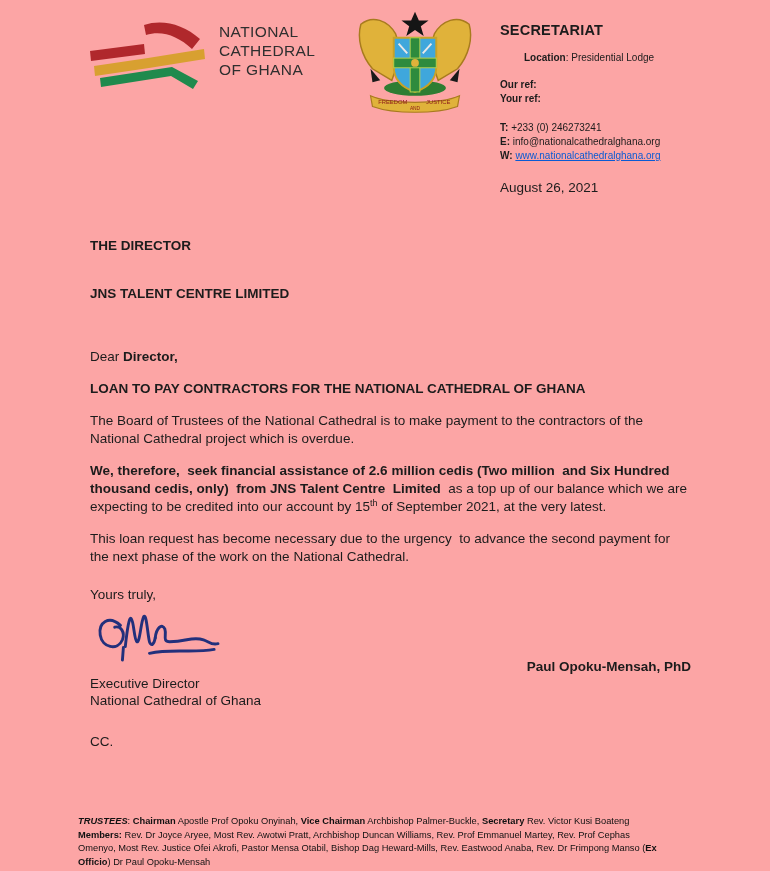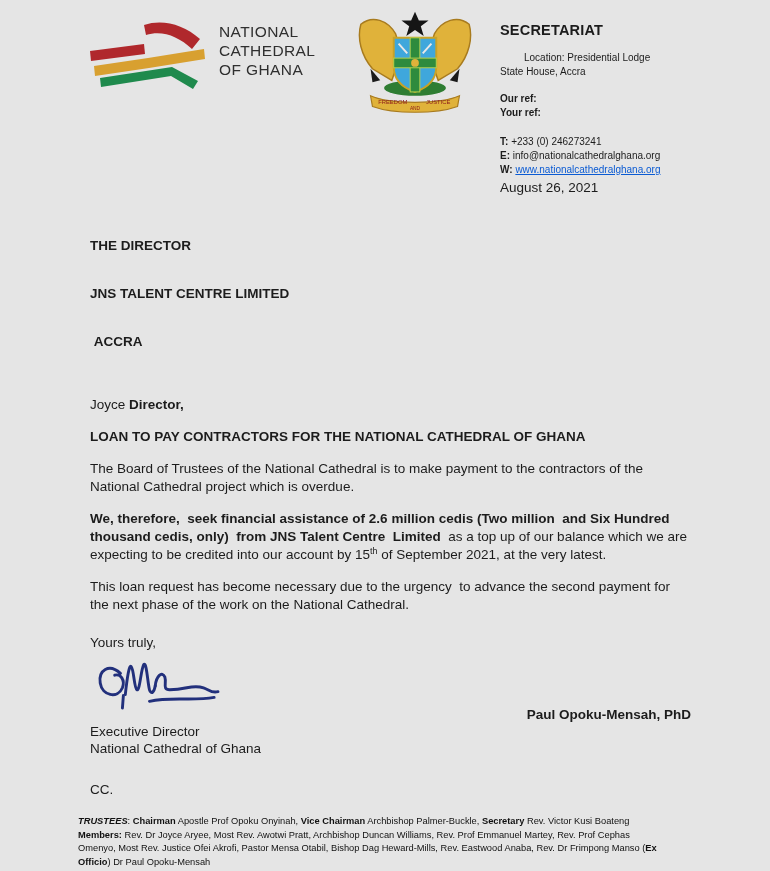--- a/index.html
+++ b/index.html
@@ -1,37 +1,37 @@
 <!DOCTYPE html>
 <html><head>
 <meta charset="utf-8">
 <style>
   * { margin: 0; padding: 0; box-sizing: border-box; }
   html, body { background: #ffffff; }
   .page {
     position: relative;
     width: 770px;
     height: 871px;
-    background: #e5e5e5;
+    background: #fca5a5;
     font-family: "Liberation Sans", sans-serif;
     color: #1c1c1c;
     overflow: hidden;
   }
   
   .nc-logo { position: absolute; left: 86px; top: 16px; width: 126px; height: 84px; }
   .org-name {
     position: absolute; left: 219px; top: 22px;
     font-size: 15.5px; line-height: 19px; letter-spacing: 0.4px;
     color: #2f2f2f; font-weight: 400;
   }
   .coa { position: absolute; left: 357px; top: 10px; width: 116px; height: 103px; }
   .secretariat { position: absolute; left: 500px; top: 22px; width: 255px; }
   .secretariat .title { font-size: 14.5px; font-weight: bold; letter-spacing: 0.2px; }
   .sec-block { margin-top: 13px; font-size: 10px; line-height: 14px; }
-  .sec-block b { font-weight: normal; padding-left: 24px; }
+  .sec-block b { font-weight: bold; padding-left: 24px; }
   .refs { margin-top: 13px; font-size: 10px; line-height: 14px; font-weight: bold; }
   .contact { margin-top: 15px; font-size: 10px; line-height: 14px; }
   .contact b { font-weight: bold; }
   .weblink { color: #0b5bd3; text-decoration: underline; }
   .date { position: absolute; left: 500px; top: 180px; font-size: 13.5px; }
 
   
   .letter { position: absolute; left: 90px; top: 206px; width: 601px; font-size: 13.5px; line-height: 18px; }
   .recipient { font-weight: bold; line-height: 16px; white-space: pre-wrap; }
   .salutation { margin-top: 14px; white-space: pre-wrap; }
@@ -86,21 +86,20 @@
     <text x="84" y="96" font-size="6" font-family="Liberation Sans, sans-serif" fill="#8b1a1a" text-anchor="middle">JUSTICE</text>
     <text x="60" y="103" font-size="5" font-family="Liberation Sans, sans-serif" fill="#8b1a1a" text-anchor="middle">AND</text>
   </svg>
 
   <div class="secretariat">
     <div class="title">SECRETARIAT</div>
     <div class="sec-block">
       <div>
         <b>Location</b><span>: Presidential Lodge</span>
       </div>
-      <div>State House, Accra</div>
     </div>
     <div class="refs">
       <div>Our ref:</div>
       <div>Your ref:</div>
     </div>
     <div class="contact">
       <div>
         <b>T:</b> <span>+233 (0) 246273241</span>
       </div>
       <div>
@@ -111,24 +110,23 @@
       </div>
     </div>
   </div>
 
   <div class="date">August 26, 2021</div>
 
   <div class="letter">
     <div class="recipient">
       <div>THE DIRECTOR</div>
       <div>JNS TALENT CENTRE LIMITED</div>
-      <div> ACCRA</div>
     </div>
 
-    <div class="salutation"><span>Joyce </span><span style="font-weight: bold;">Director,</span></div>
+    <div class="salutation"><span>Dear </span><span style="font-weight: bold;">Director,</span></div>
 
     <div class="subject">LOAN TO PAY CONTRACTORS FOR THE NATIONAL CATHEDRAL OF GHANA</div>
 
     <div class="para"><span>The Board of Trustees of the National Cathedral is to make payment to the contractors of the National Cathedral project which is overdue.</span></div>
     <div class="para"><span style="font-weight: bold;">We, therefore,  seek financial assistance of 2.6 million cedis (Two million  and Six Hundred thousand cedis, only)  from JNS Talent Centre  Limited</span><span>  as a top up of our balance which we are expecting to be credited into our account by 15</span><sup>th</sup><span> of September 2021, at the very latest.</span></div>
     <div class="para"><span>This loan request has become necessary due to the urgency  to advance the second payment for the next phase of the work on the National Cathedral.</span></div>
 
     <div class="valediction">Yours truly,</div>
 
     <svg class="signature" width="140" height="56" viewBox="0 0 140 58">

